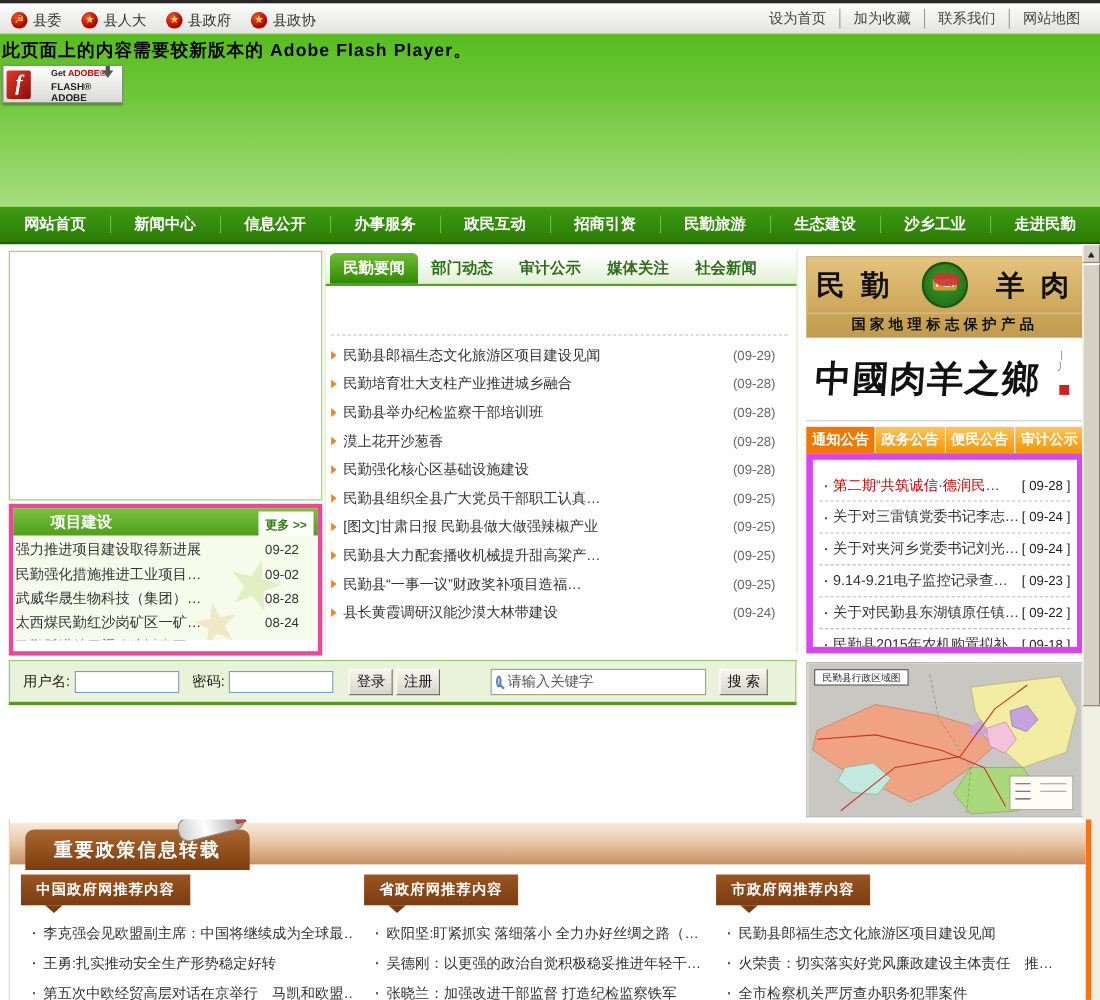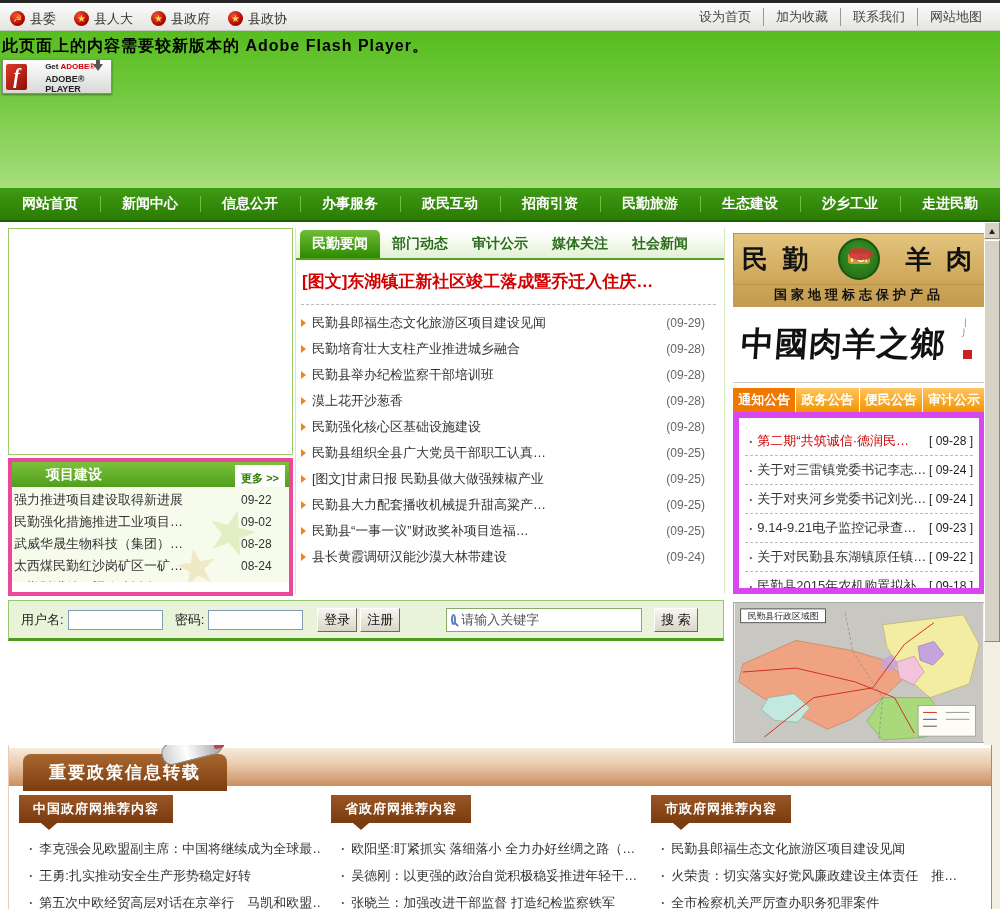--- a/index.html
+++ b/index.html
@@ -144,21 +144,21 @@
   .scrollbar { position:absolute; left:984px; top:222px; width:16px; height:687px; background:#f1efe2; }
   .sb-btn { position:absolute; left:0; top:0; width:16px; height:17px; background:#d6d2c6;
     border:1px solid; border-color:#fff #8a8778 #8a8778 #fff; }
   .sb-btn::after { content:""; position:absolute; left:4px; top:6px;
     border-left:3px solid transparent; border-right:3px solid transparent; border-bottom:5px solid #222; }
   .sb-thumb { position:absolute; left:0; top:18px; width:16px; height:402px; background:#d6d2c6;
     border:1px solid; border-color:#fff #8a8778 #8a8778 #fff; }
 
   
   .policy { position:absolute; left:8px; top:745px; width:984px; height:164px;
-    border-left:1px solid #eecab0; border-right:1px solid #f97316; background:#fff; overflow:hidden; }
+    border-left:1px solid #eecab0; border-right:5px solid #f97316; background:#fff; overflow:hidden; }
   .policy-band { position:absolute; left:0; top:3px; width:982px; height:40px;
     background:linear-gradient(180deg,#f7ebdc 0%, #e9c9ab 45%, #c98e60 100%); border-bottom:2px solid #fff; }
   .policy-title-chip { position:absolute; left:14px; top:6px; height:37px;
     background:linear-gradient(#a9672f,#7c3c0e); border-radius:8px 8px 0 0;
     color:#fff; font-size:17px; font-weight:bold; letter-spacing:2px;
     line-height:37px; padding:0 26px; }
   .news-roll { position:absolute; left:152px; top:-10px; width:62px; height:22px;
     background:linear-gradient(90deg,#cfcfcf,#ffffff 40%,#9f9f9f); border:1px solid #8a8a8a;
     border-radius:10px; transform:rotate(-14deg); }
   .news-roll::after { content:""; position:absolute; right:-2px; top:4px; width:10px; height:12px;
@@ -207,21 +207,21 @@
       <span class="quick-link">网站地图</span>
     </div>
   </div>
 
   <div class="flash-area">
     <div class="flash-notice">此页面上的内容需要较新版本的 Adobe Flash Player。</div>
     <div class="flash-btn">
       <span class="flash-logo">f</span>
       <span class="flash-btn-text">
         <span class="flash-get">Get </span><span class="flash-adobe">ADOBE®</span>
-        <span class="flash-player-line">ADOBE® PLAYER</span>
+        <span class="flash-player-line">FLASH® ADOBE</span>
       </span>
       <span class="dl-arrow"></span>
     </div>
   </div>
 
   <div class="navbar">
     <ul>
       <li>网站首页</li>
       <li>新闻中心</li>
       <li>信息公开</li>
@@ -267,21 +267,20 @@
   </div>
 
   <div class="news-panel">
     <div class="news-tabs">
       <span class="tab active">民勤要闻</span>
       <span class="tab">部门动态</span>
       <span class="tab">审计公示</span>
       <span class="tab">媒体关注</span>
       <span class="tab">社会新闻</span>
     </div>
-    <div class="headline">[图文]东湖镇正新社区竣工落成暨乔迁入住庆…</div>
     <div class="news-sep"></div>
     <ul class="news-list">
       <li class="news-row">
         <span class="arrow-icon"></span>
         <span class="news-title">民勤县郎福生态文化旅游区项目建设见闻</span>
         <span class="news-date">(09-29)</span>
       </li>
       <li class="news-row">
         <span class="arrow-icon"></span>
         <span class="news-title">民勤培育壮大支柱产业推进城乡融合</span>

